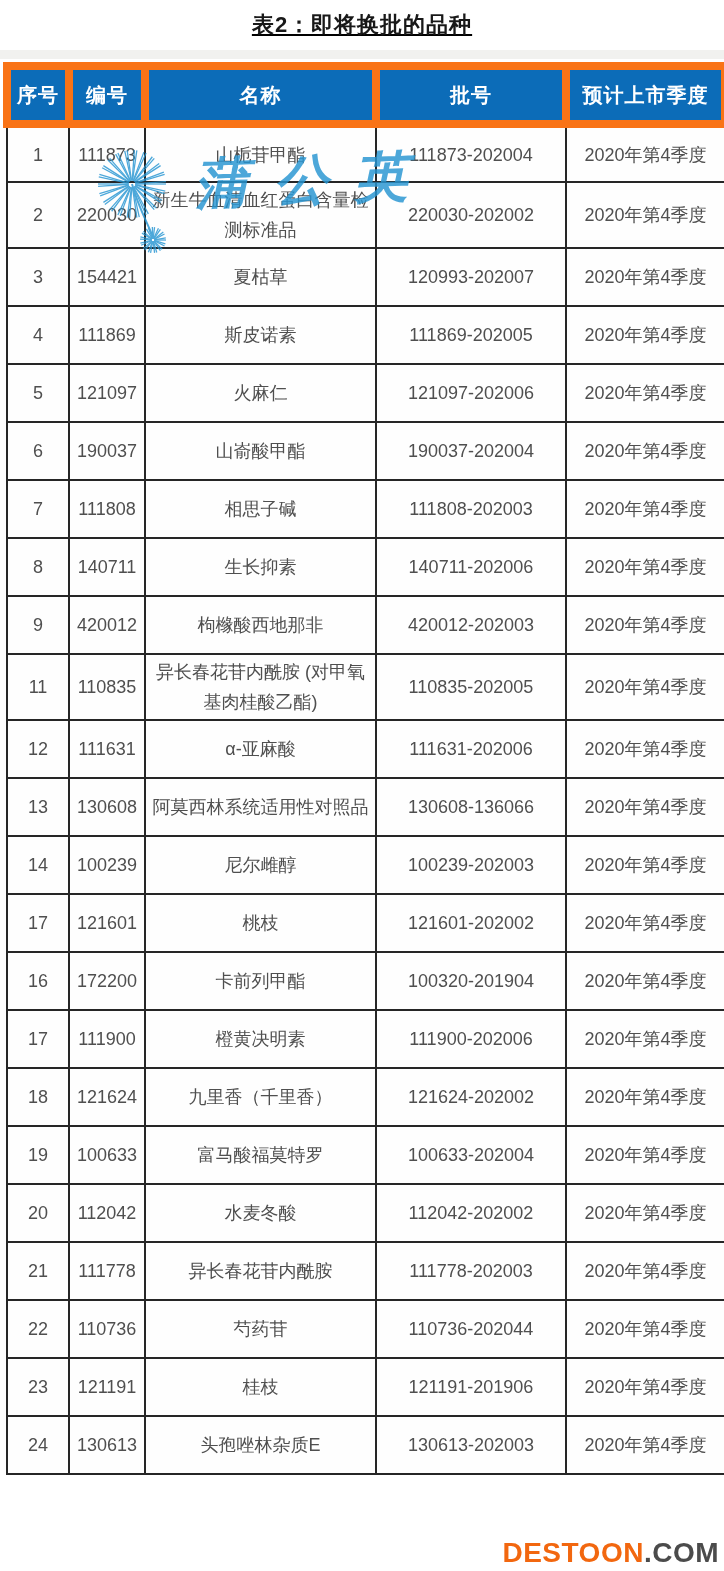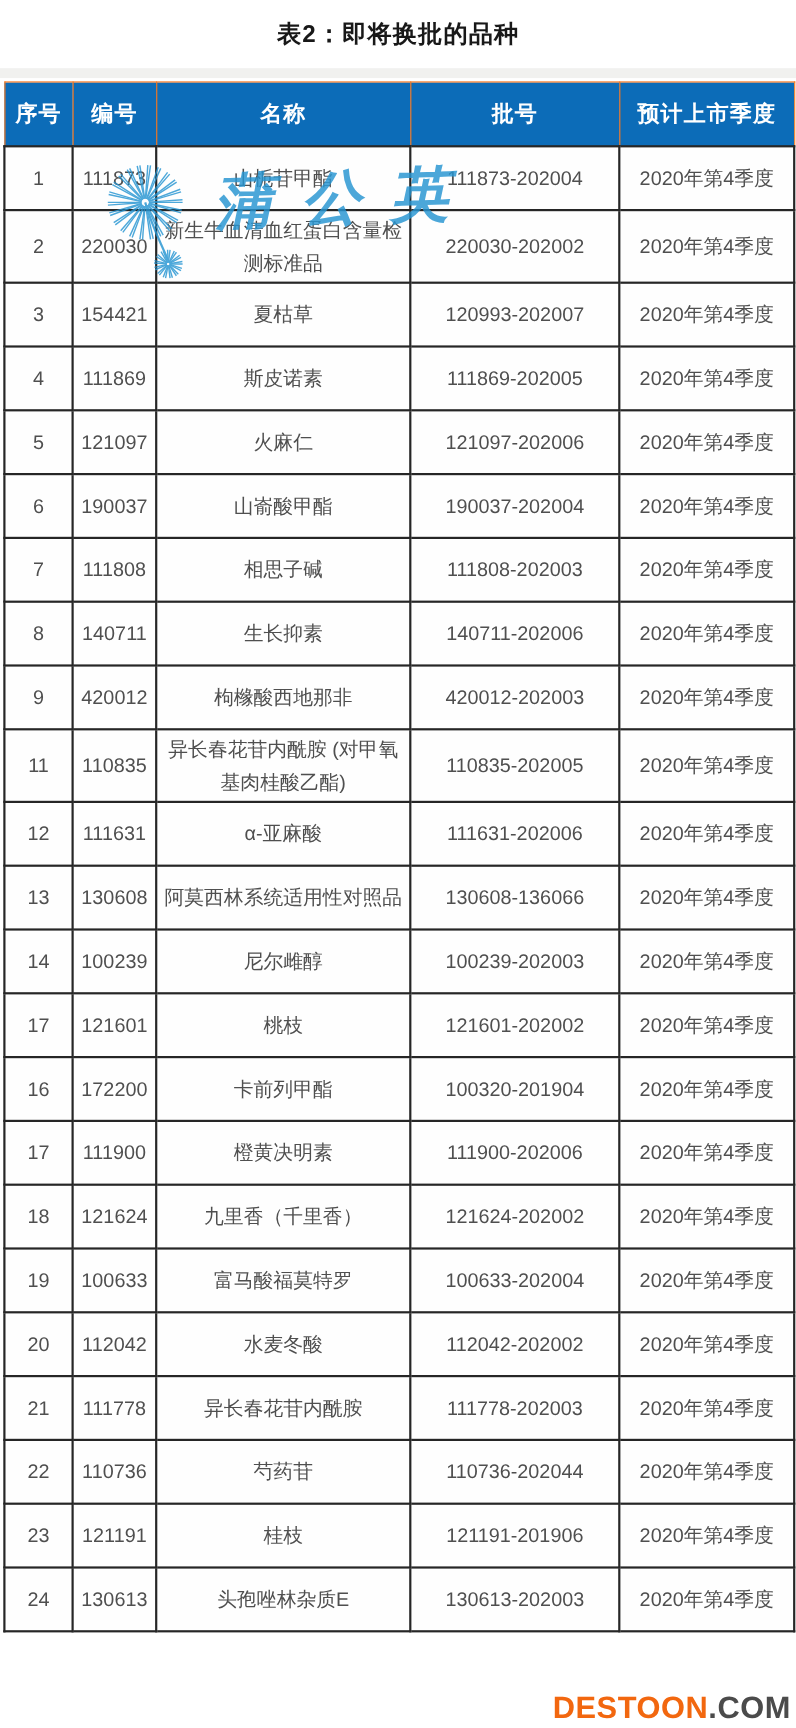--- a/index.html
+++ b/index.html
@@ -13,42 +13,42 @@
   }
   *{box-sizing:border-box;}
   html,body{margin:0;padding:0;}
   body{
     width:724px;height:1571px;
     background:#ffffff;
     font-family:"Liberation Sans","DejaVu Sans",sans-serif;
     position:relative;overflow:hidden;
   }
   .title-bar{
-    height:62px;
-    display:flex;align-items:center;justify-content:center;
+    height:50px;
+    display:flex;align-items:center;justify-content:center;text-decoration:underline;
   }
   .page-title{
     font-size:22px;font-weight:bold;color:#181818;letter-spacing:1px;
   }
   .divider-strip{
     height:9px;background:#f1f1ef;margin-bottom:3px;
   }
   table.products{
     border-collapse:collapse;
     table-layout:fixed;
     margin-left:3px;
     width:718px;
     background:#fefefe;
   }
   table.products th{
     background:var(--header-bg);
     color:var(--header-text);
     font-size:20px;font-weight:bold;
     height:58px;
-    border:1px solid #f97316;
+    border:8px solid #f97316;
     padding:2px 4px;
     letter-spacing:1px;
   }
   table.products td{
     border:2px solid var(--border);
     height:58px;
     text-align:center;
     vertical-align:middle;
     font-size:18px;
     color:var(--cell-text);

